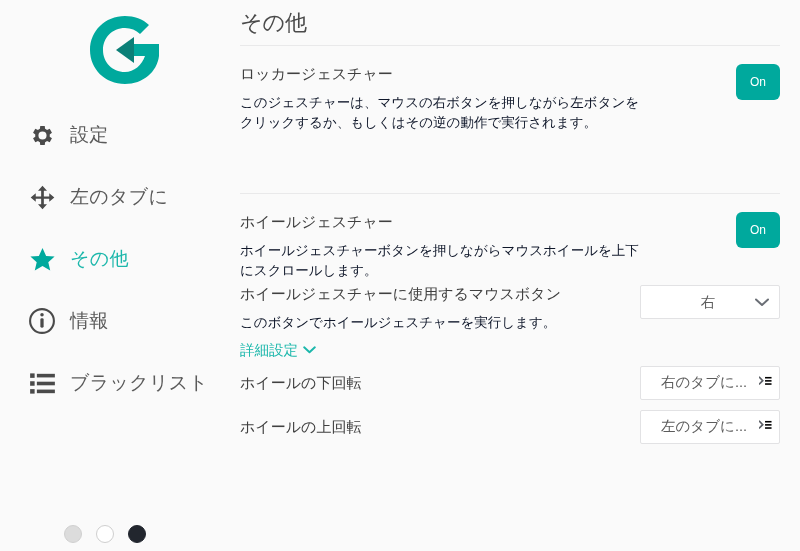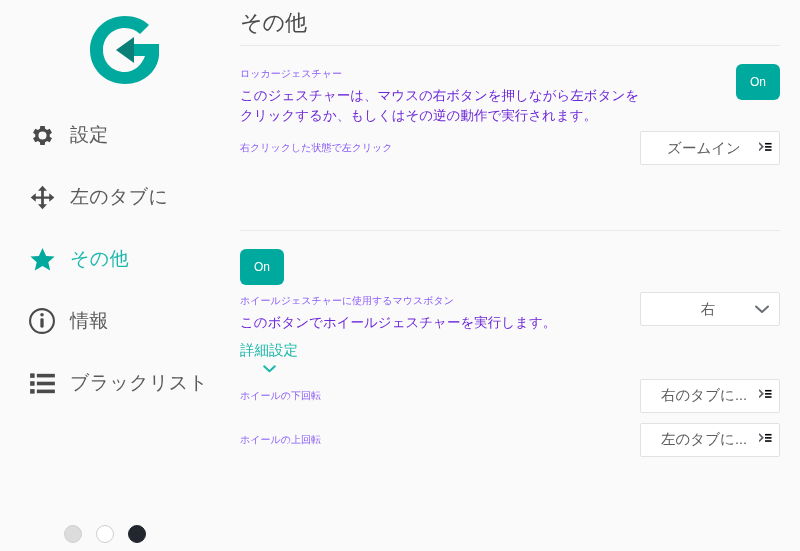--- a/index.html
+++ b/index.html
@@ -122,30 +122,30 @@
   }
   .row .texts { flex: 1 1 auto; padding-right: 14px; max-width: 400px; }
   .row .control {
     flex: 0 0 auto;
     display: flex;
     align-items: center;
     min-height: 40px;
   }
 
   .item-title {
-    font-size: 10px;
-    color: #8b5cf6;
+    font-size: 15px;
+    color: #404040;
     line-height: 24px;
     white-space: nowrap;
   }
   .item-desc {
     font-size: 13.5px;
-    color: #6d28d9;
+    color: #0f172a;
     line-height: 19.5px;
-    margin-top: 0;
+    margin-top: 7px;
   }
 
   
   .toggle {
     width: 44px;
     height: 36px;
     background: #00a99d;
     color: #ffffff;
     font-size: 12px;
     display: flex;
@@ -214,21 +214,20 @@
 
   .adv-link {
     display: inline-flex;
     align-items: center;
     gap: 5px;
     color: #1bb7ab;
     font-size: 14.5px;
     cursor: pointer;
     margin-top: 6px;
     margin-bottom: 2px;
-    flex-direction: column;
   }
   .adv-link .chev { display: flex; color: #1bb7ab; }
 
   .row-compact { min-height: 42px; align-items: center; }
   .row-compact .texts { padding-top: 0; }
   .spacer-sm { height: 10px; }
 </style>
 </head>
 <body>
 
@@ -319,50 +318,36 @@
       <div class="row">
         <div class="texts">
           <div class="item-title">ロッカージェスチャー</div>
           <div class="item-desc">このジェスチャーは、マウスの右ボタンを押しながら左ボタンをクリックするか、もしくはその逆の動作で実行されます。</div>
         </div>
         <div class="control">
           <button class="toggle">On</button>
         </div>
       </div>
 
-      <div class="row row-compact">
-        <div class="texts">
-          <div class="item-title">右クリックした状態で左クリック</div>
-        </div>
-        <div class="control">
-          <div class="action-select">
-            <span class="val">ズームイン</span>
-            <span class="glyph">
-              <svg width="13" height="13" viewBox="0 0 14 14" aria-hidden="true">
-                <path d="M0.5 1.5 L4 5 L0.5 8.5" fill="none" stroke="currentColor" stroke-width="1.8" stroke-linecap="square"></path>
-                <rect x="6.5" y="1" width="7" height="1.7"></rect>
-                <rect x="6.5" y="4.4" width="7" height="1.7"></rect>
-                <rect x="6.5" y="7.8" width="7" height="1.7"></rect>
-              </svg>
-            </span>
-          </div>
-        </div>
-      </div>
 
       <div class="row row-compact">
       </div>
 
     </section>
 
     <div class="spacer-sm"></div>
     <div class="divider"></div>
 
     <section class="section">
 
       <div class="row">
+        <div class="texts">
+          <div class="item-title">ホイールジェスチャー</div>
+          <div class="item-desc">ホイールジェスチャーボタンを押しながらマウスホイールを上下にスクロールします。</div>
+        </div>
         <div class="control">
           <button class="toggle">On</button>
         </div>
       </div>
 
       <div class="row">
         <div class="texts">
           <div class="item-title">ホイールジェスチャーに使用するマウスボタン</div>
           <div class="item-desc">このボタンでホイールジェスチャーを実行します。</div>
         </div>

